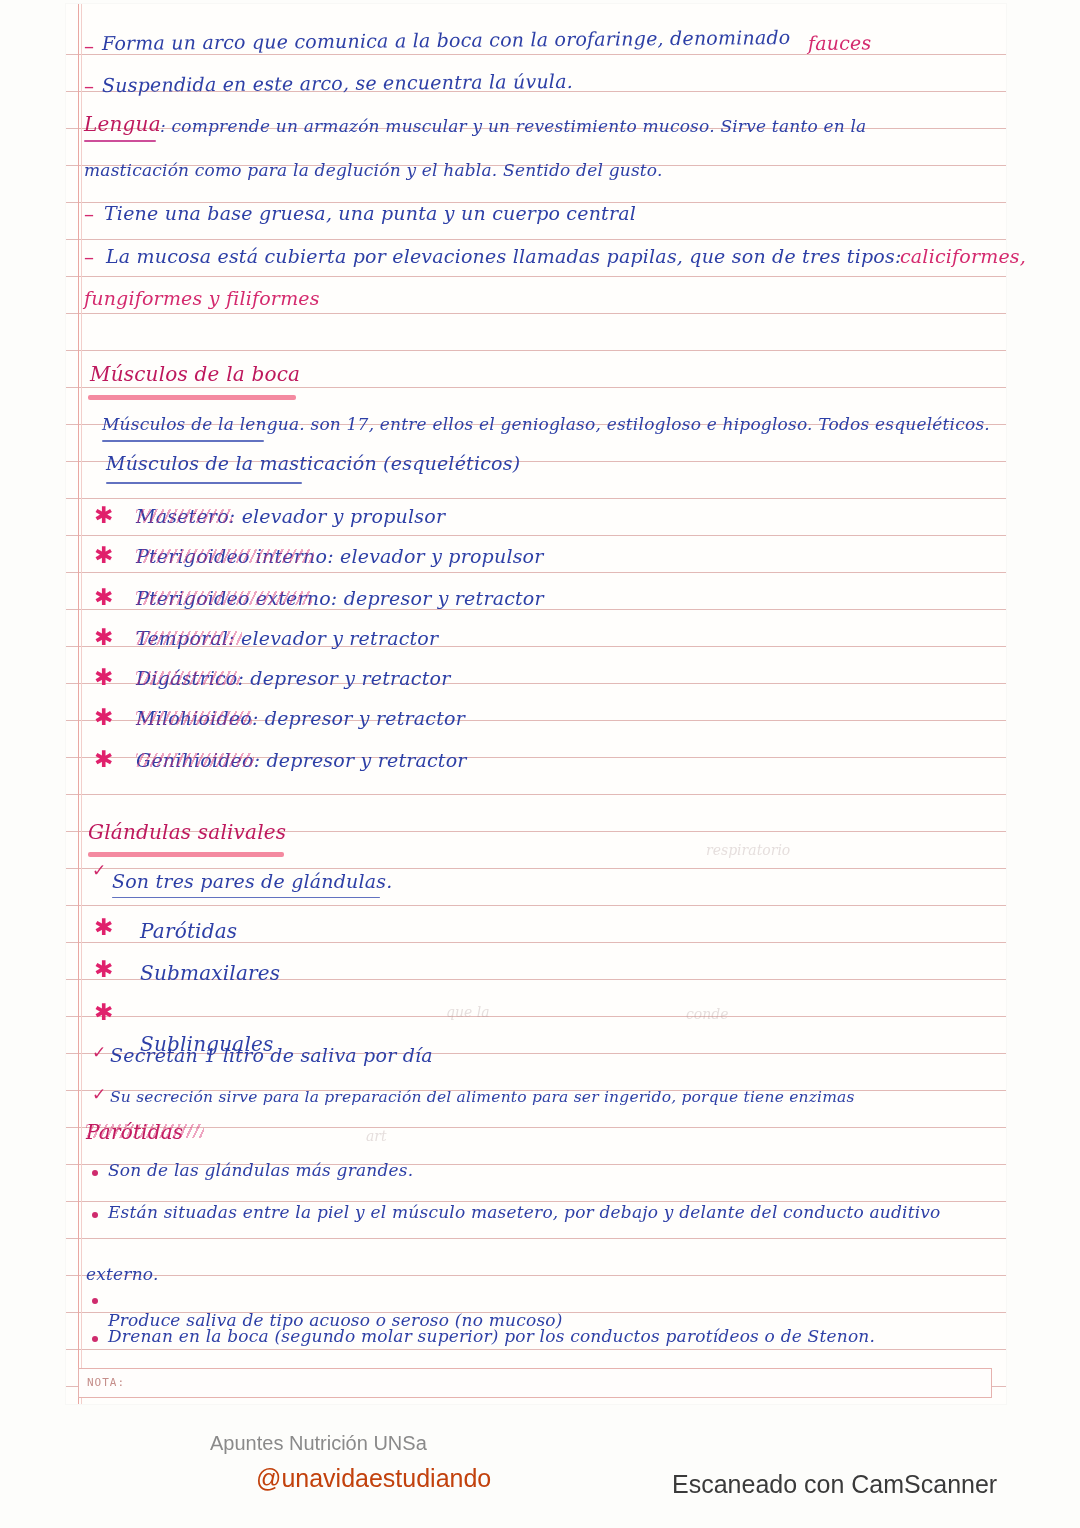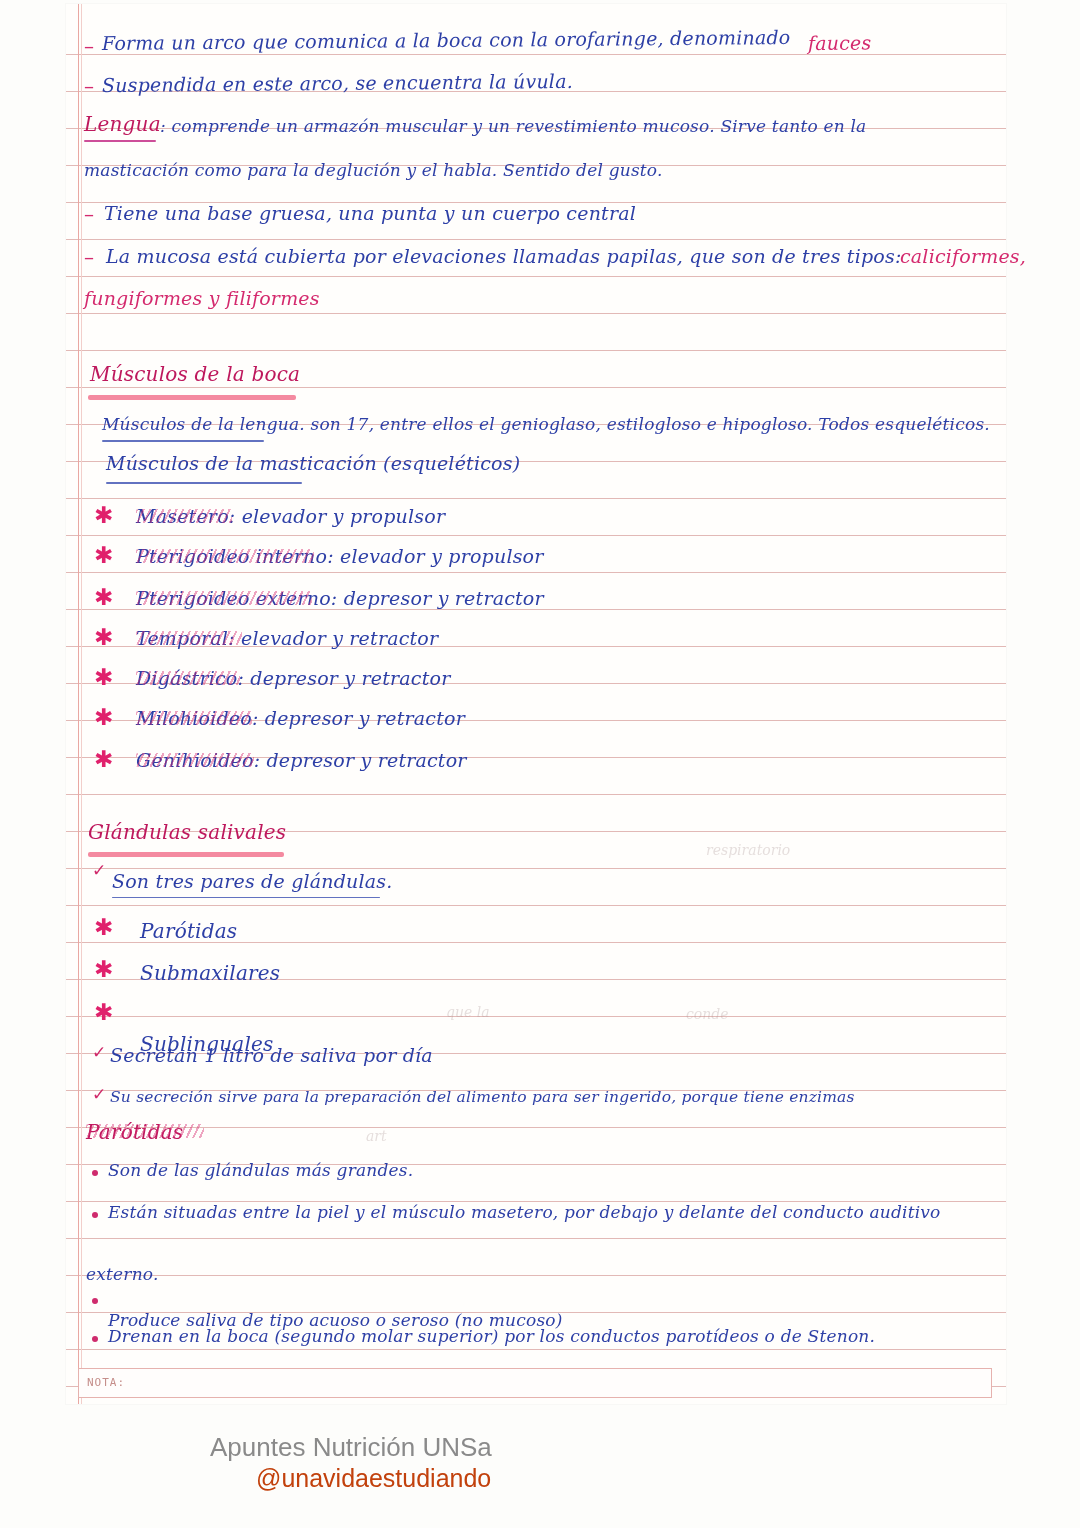--- a/index.html
+++ b/index.html
@@ -169,21 +169,21 @@
   
   .wm {
     position: absolute;
     font-family: "Liberation Sans", sans-serif;
     color: #8d8d8d;
     white-space: nowrap;
   }
   #wm-apuntes {
     left: 210px;
     top: 1432px;
-    font-size: 26px;
+    font-size: 20px;
     color: #8a8a8a;
     text-align: right;
   }
   #wm-handle {
     left: 256px;
     top: 1464px;
     font-size: 25px;
     color: #c2410c;
   }
   #wm-cam {
@@ -316,14 +316,15 @@
     <span class="dot" style="left:26px; top:1294px;"></span>
     <span class="ln blue sm" style="left:42px; top:1286px;margin-top:22px;">Produce saliva de tipo acuoso o seroso (no mucoso)</span>
 
     <span class="dot" style="left:26px; top:1332px;"></span>
     <span class="ln blue sm" style="left:42px; top:1324px;">Drenan en la boca (segundo molar superior) por los conductos parotídeos o de Stenon.</span>
 
   </div>
 
   <div class="wm" id="wm-apuntes">Apuntes Nutrición UNSa</div>
   <div class="wm" id="wm-handle">@unavidaestudiando</div>
+  <div class="wm" id="wm-cam">Escaneado con CamScanner</div>
 
 </div>
 
 </body></html>

